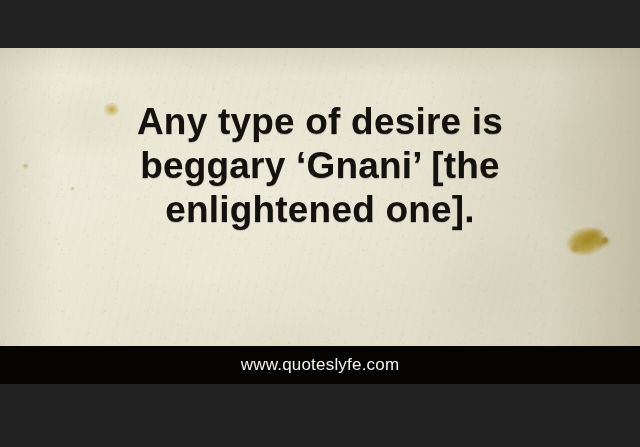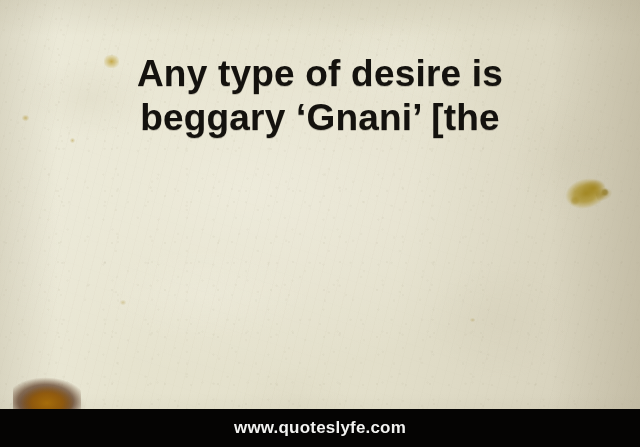--- a/index.html
+++ b/index.html
@@ -5,24 +5,25 @@
 <style>
   html, body {
     margin: 0;
     padding: 0;
     background: #222;
   }
 
   #quote-card {
     position: relative;
     width: 640px;
-    height: 447px;
+    height: 336px;
     overflow: hidden;
     background-color: #e2dfc9;
     font-family: "Liberation Sans", sans-serif;
+    margin-top: 48px;
     -webkit-font-smoothing: antialiased;
   }
 
   
 
   .paper-base {
     position: absolute;
     inset: 0;
     background-color: #e4e1cb;
     background-image:
@@ -204,21 +205,21 @@
     bottom: 0;
     height: 38px;
     background: #050403;
     display: flex;
     align-items: center;
     justify-content: center;
   }
 
   .footer-text {
     font-family: "Liberation Sans", sans-serif;
-    font-weight: bold;
+    font-weight: normal;
     font-size: 17px;
     letter-spacing: 0.2px;
     color: #f2f2f0;
   }
 </style>
 </head>
 <body>
 
 <div id="quote-card">
 
@@ -234,20 +235,21 @@
   <div class="stain stain-olive-fleck"></div>
   <div class="stain stain-speck-top"></div>
   <div class="stain stain-speck-a"></div>
   <div class="stain stain-speck-b"></div>
   <div class="stain stain-speck-c"></div>
   <div class="stain stain-speck-d"></div>
 
   <div class="quote-block">
     <div class="quote-line">Any type of desire is</div>
     <div class="quote-line">beggary ‘Gnani’ [the</div>
+    <div class="quote-line">enlightened one].</div>
   </div>
 
 
   <div class="footer-bar">
     <span class="footer-text">www.quoteslyfe.com</span>
   </div>
 
 </div>
 
 </body></html>

